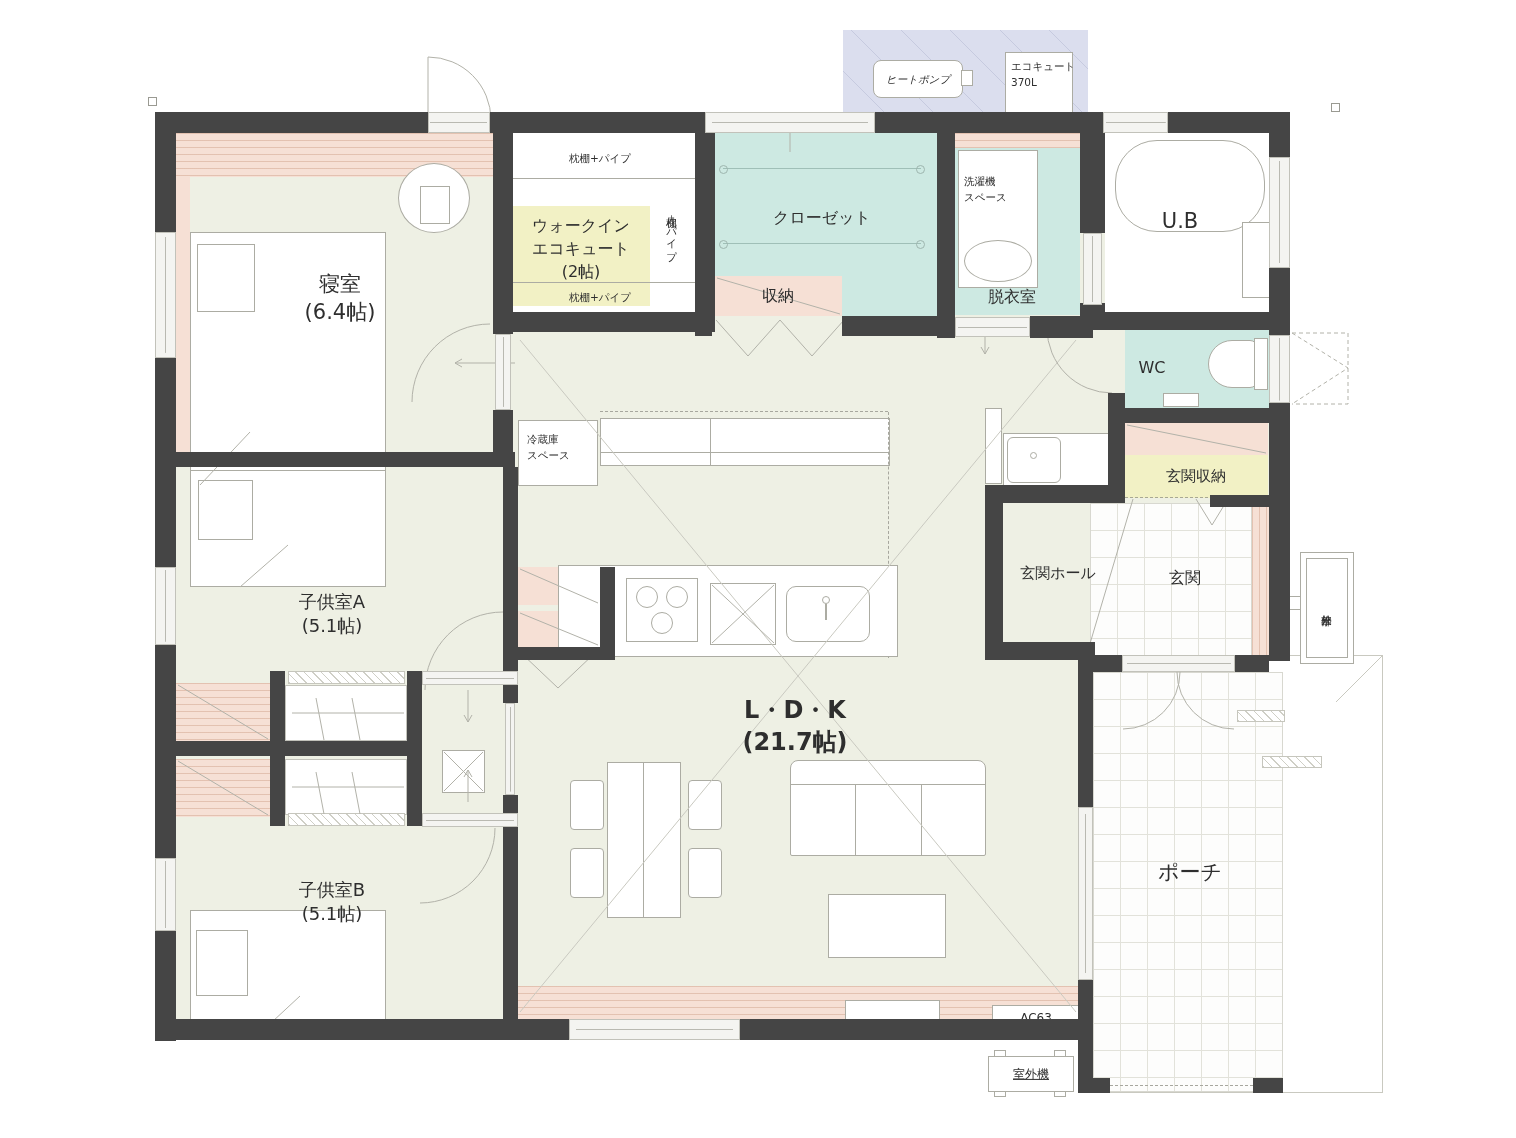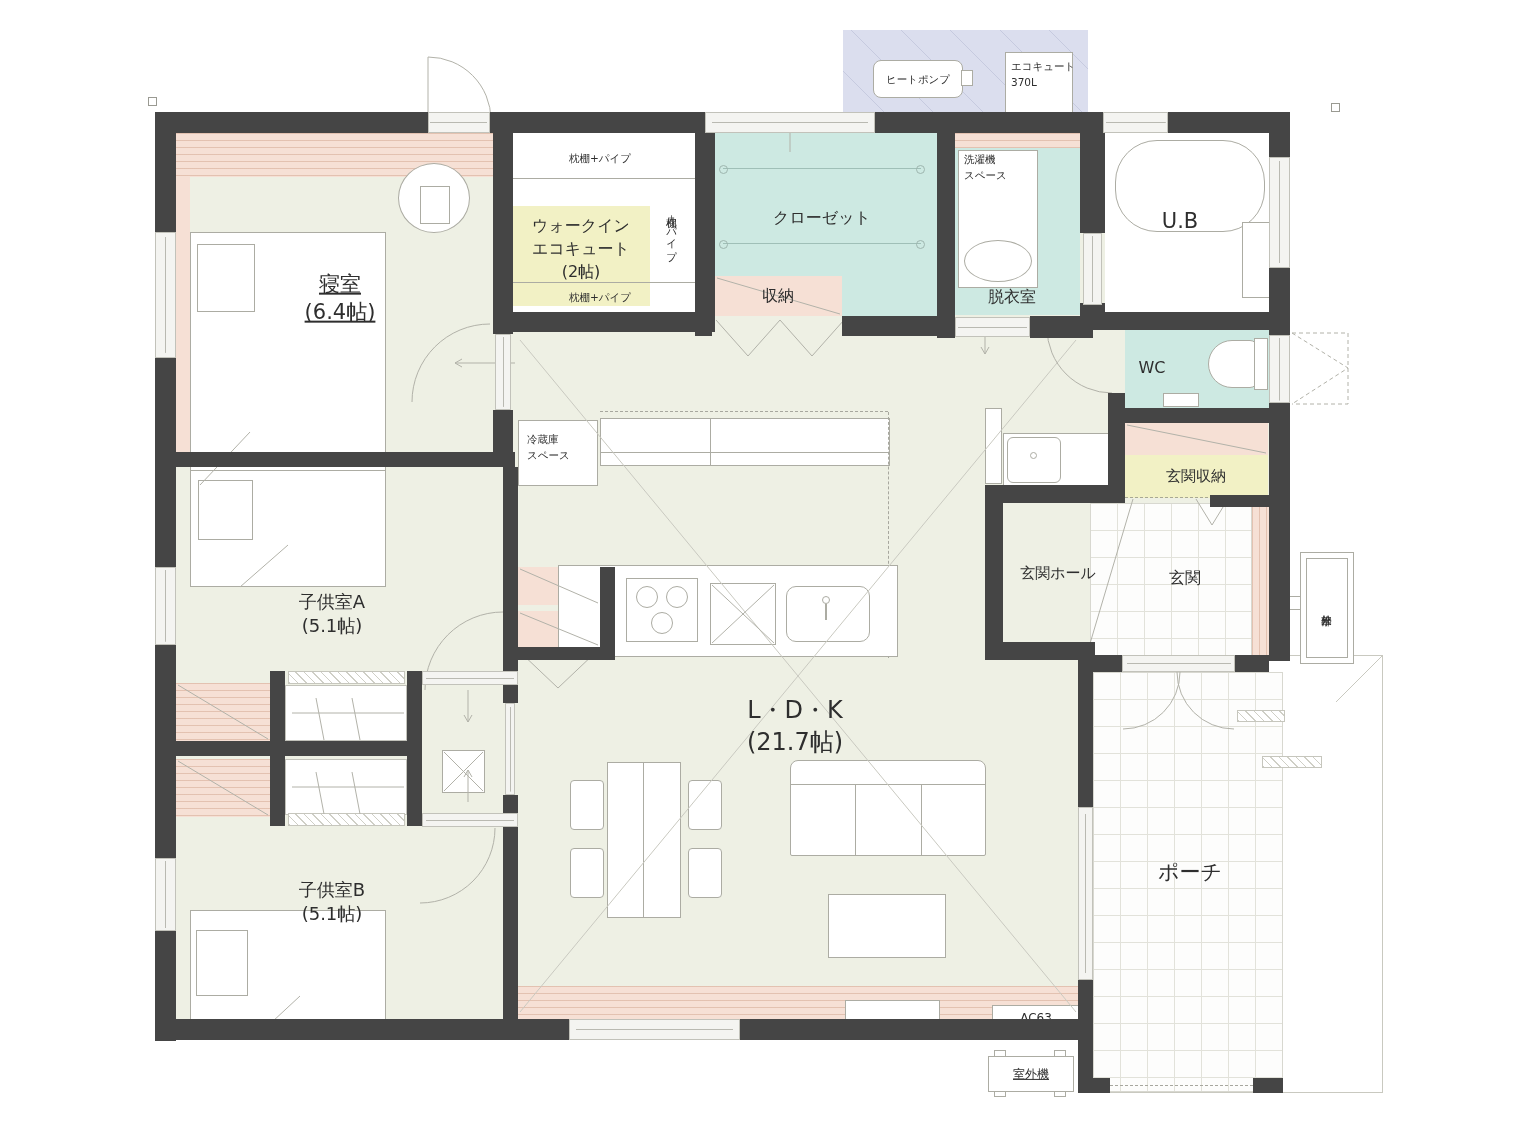--- a/index.html
+++ b/index.html
@@ -45,21 +45,21 @@
 
 <div class="plan">
 
   <div class="line" style="left:1283px;top:655px;width:100px;height:1px;background:#c9c9c0;"></div>
   <div class="line" style="left:1382px;top:655px;width:1px;height:438px;background:#c9c9c0;"></div>
   <div class="line" style="left:1093px;top:1092px;width:290px;height:1px;background:#c9c9c0;"></div>
 
   <div class="pad" style="left:843px;top:30px;width:245px;height:90px;"></div>
   <div class="furn" style="left:873px;top:60px;width:90px;height:38px;border-radius:8px;"></div>
   <div class="furn" style="left:961px;top:70px;width:12px;height:16px;"></div>
-  <div class="lbl tny" style="left:918px;top:79px;">ヒートポンプ</div>
+  <div class="lbl tny" style="left:918px;top:79px;font-style:italic;">ヒートポンプ</div>
   <div class="furn" style="left:1005px;top:52px;width:68px;height:64px;"></div>
   <div class="abs tny" style="left:1011px;top:58px;line-height:1.55;">
     <div>エコキュート</div>
     <div>370L</div>
   </div>
 
   <div class="tick" style="left:148px;top:97px;width:7px;height:7px;"></div>
   <div class="tick" style="left:1331px;top:103px;width:7px;height:7px;"></div>
 
   <div class="floor" style="left:176px;top:133px;width:1093px;height:887px;"></div>
@@ -128,21 +128,21 @@
   <div class="line" style="left:790px;top:784px;width:196px;height:1px;"></div>
   <div class="line" style="left:855px;top:784px;width:1px;height:72px;"></div>
   <div class="line" style="left:921px;top:784px;width:1px;height:72px;"></div>
   <div class="furn" style="left:828px;top:894px;width:118px;height:64px;"></div>
   <div class="furn" style="left:845px;top:1000px;width:95px;height:22px;"></div>
 
   <div class="furn" style="left:1115px;top:140px;width:150px;height:92px;border-radius:42px;"></div>
   <div class="furn" style="left:1242px;top:222px;width:28px;height:76px;"></div>
   <div class="furn" style="left:958px;top:150px;width:80px;height:138px;"></div>
   <div class="furn" style="left:964px;top:240px;width:68px;height:42px;border-radius:50%;"></div>
-  <div class="abs tny" style="left:964px;top:152px;line-height:1.5;">
+  <div class="abs tny" style="left:964px;top:174px;line-height:1.5;">
     <div>洗濯機</div>
     <div>スペース</div>
   </div>
   <div class="furn" style="left:1003px;top:433px;width:107px;height:53px;"></div>
   <div class="furn" style="left:1007px;top:437px;width:54px;height:46px;border-radius:6px;"></div>
   <div class="furn" style="left:1030px;top:452px;width:7px;height:7px;border-radius:50%;"></div>
   <div class="furn" style="left:985px;top:408px;width:17px;height:76px;"></div>
   <div class="furn" style="left:1208px;top:340px;width:50px;height:48px;border-radius:24px 8px 8px 24px;"></div>
   <div class="furn" style="left:1254px;top:338px;width:14px;height:52px;"></div>
   <div class="furn" style="left:1163px;top:393px;width:36px;height:14px;"></div>
@@ -298,21 +298,21 @@
   <div class="win win-h" style="left:569px;top:1019px;width:171px;height:21px;"></div>
   <div class="win win-v" style="left:1078px;top:807px;width:15px;height:173px;"></div>
   <div class="win win-h" style="left:955px;top:317px;width:75px;height:20px;"></div>
   <div class="win win-v" style="left:495px;top:334px;width:16px;height:76px;"></div>
   <div class="win win-h" style="left:422px;top:671px;width:96px;height:14px;"></div>
   <div class="win win-h" style="left:422px;top:813px;width:96px;height:14px;"></div>
   <div class="win win-v" style="left:505px;top:703px;width:10px;height:92px;"></div>
   <div class="win win-h" style="left:1122px;top:655px;width:113px;height:17px;"></div>
   <div class="win win-v" style="left:1083px;top:233px;width:19px;height:72px;"></div>
 
-  <div class="lbl big" style="left:340px;top:298px;text-decoration:underline;">
+  <div class="lbl big" style="left:340px;top:298px;">
     <div>寝室</div>
     <div>(6.4帖)</div>
   </div>
   <div class="lbl" style="left:581px;top:249px;font-size:16px;line-height:1.45;">
     <div>ウォークイン</div>
     <div>エコキュート</div>
     <div>(2帖)</div>
   </div>
   <div class="lbl tny" style="left:600px;top:158px;">枕棚+パイプ</div>
   <div class="lbl tny" style="left:600px;top:297px;">枕棚+パイプ</div>
@@ -326,19 +326,19 @@
   <div class="lbl" style="left:1058px;top:573px;font-size:15px;">玄関ホール</div>
   <div class="lbl med" style="left:1185px;top:578px;">玄関</div>
   <div class="lbl" style="left:332px;top:614px;font-size:18px;">
     <div>子供室A</div>
     <div>(5.1帖)</div>
   </div>
   <div class="lbl" style="left:332px;top:902px;font-size:18px;">
     <div>子供室B</div>
     <div>(5.1帖)</div>
   </div>
-  <div class="lbl huge" style="left:795px;top:726px;">
+  <div class="lbl huge" style="left:795px;top:726px;font-weight:bold;">
     <div>L・D・K</div>
     <div>(21.7帖)</div>
   </div>
   <div class="lbl big" style="left:1190px;top:872px;">ポーチ</div>
 
 </div>
 
 </body></html>

